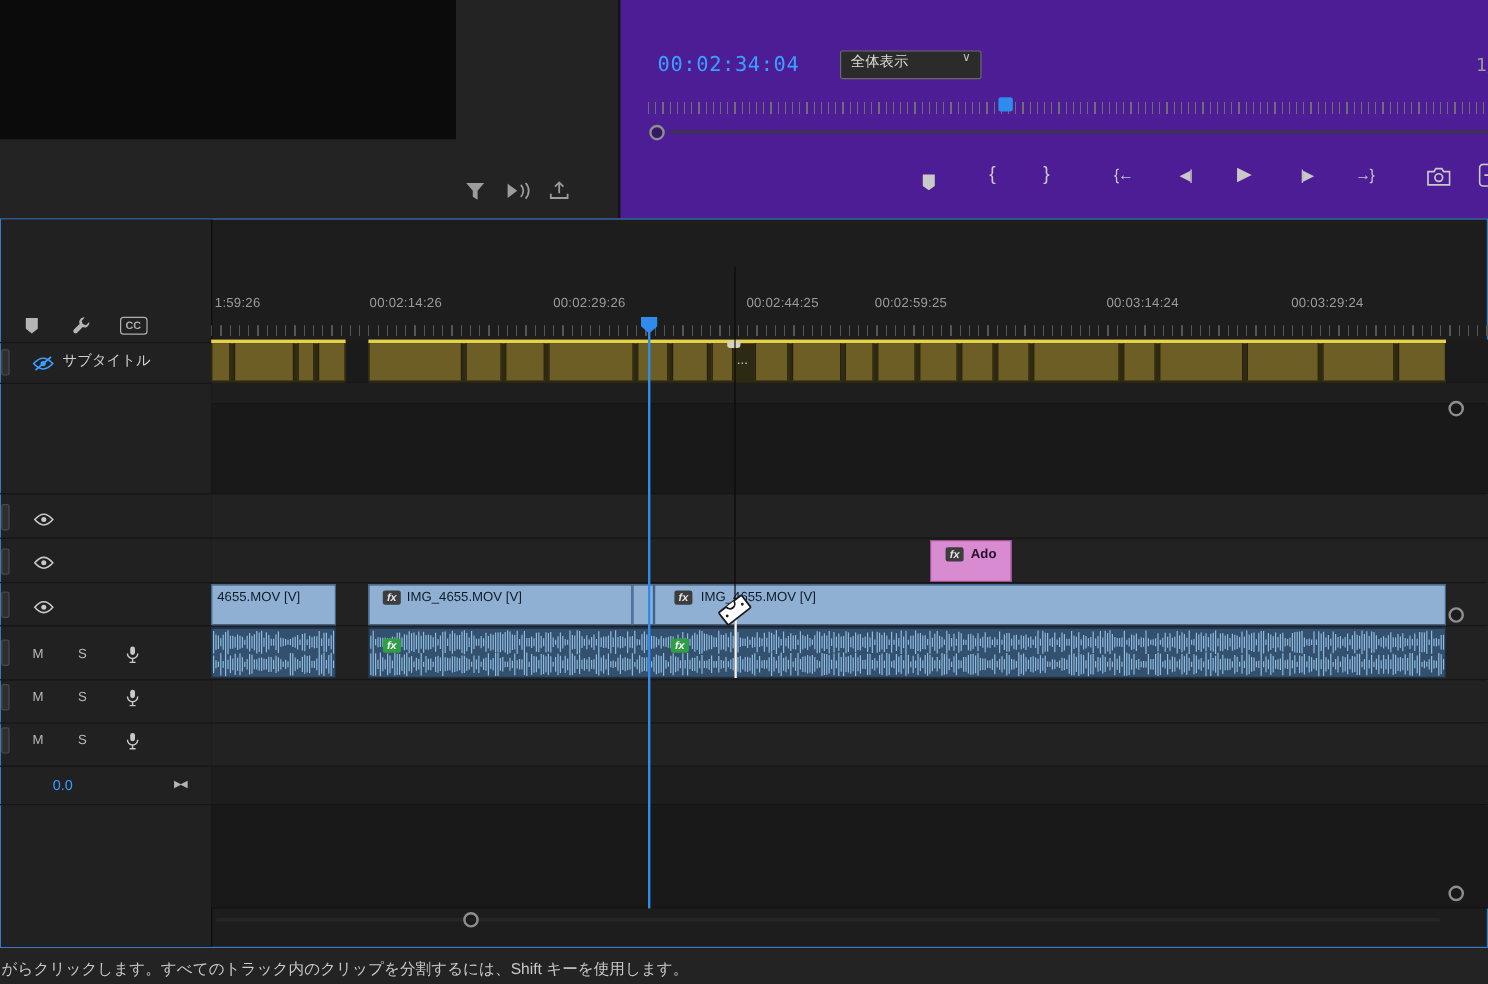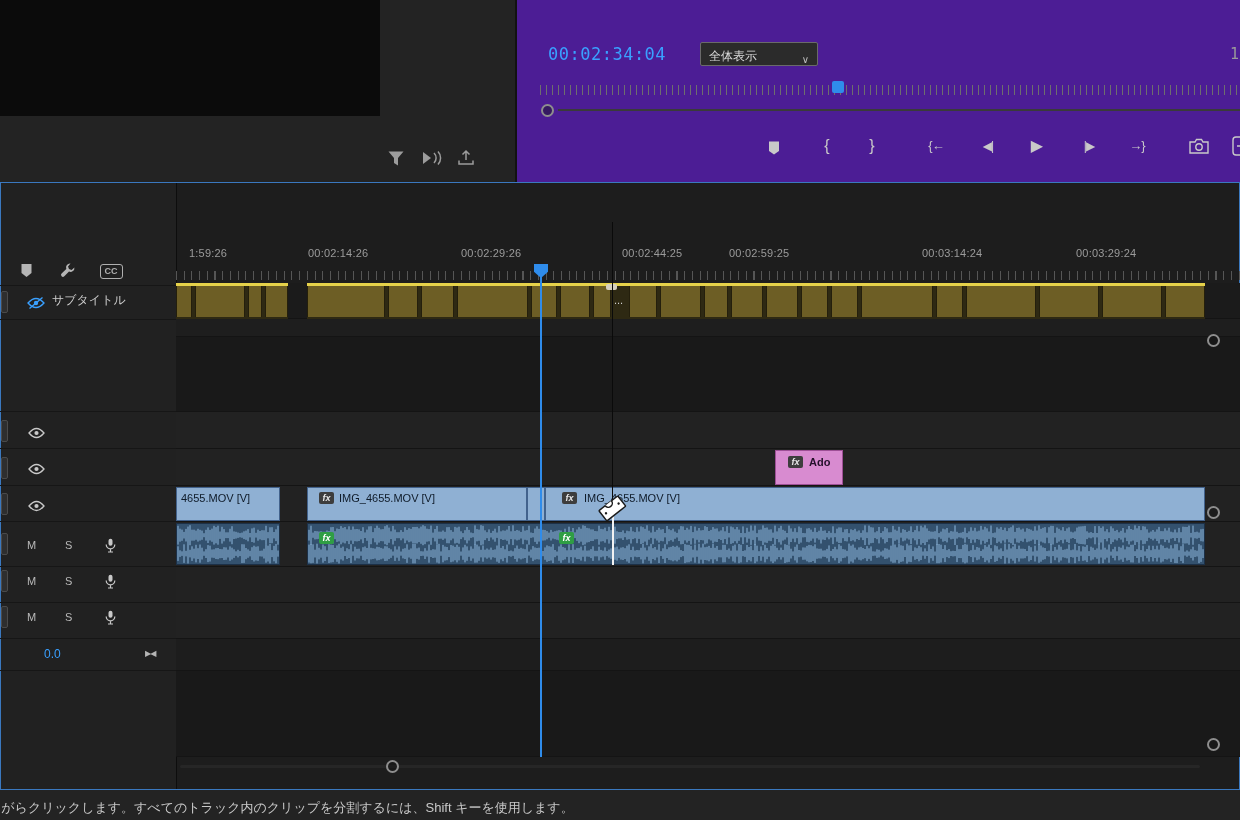--- a/index.html
+++ b/index.html
@@ -3,24 +3,24 @@
 <meta charset="utf-8">
 <style>
 *{margin:0;padding:0;box-sizing:border-box}
 html,body{background:#000}
 .app{position:relative;width:1240px;height:820px;background:#4c1d95;overflow:hidden;
      font-family:"Liberation Sans","DejaVu Sans",sans-serif;color:#c9c9c9}
 .abs{position:absolute}
 .mono{font-family:"DejaVu Sans Mono",monospace}
 button{font-family:inherit;cursor:default}
 .icon-btn{position:absolute;background:none;border:0;padding:0;color:#c9c9c9;
-          display:flex;align-items:center;justify-content:center}
+          display:flex;align-items:flex-end;justify-content:center}
 .tbtn{position:absolute;background:none;border:0;color:#c9c9c9;text-align:center;line-height:26px;height:26px;width:28px}
 .dropdown{position:absolute;background:#2b2b2b;border:1px solid #6a6a6a;border-radius:2px;
-          display:flex;align-items:flex-end;justify-content:space-between;
+          display:flex;align-items:flex-start;justify-content:space-between;
           padding:0 8px;font-size:12px;color:#dcdcdc}
 .ring{position:absolute;width:13px;height:13px;border:2px solid #8e8e8e;border-radius:50%;background:rgba(20,20,20,.4)}
 .rlbl{position:absolute;top:247px;font-size:11px;color:#9b9b9b;letter-spacing:.2px}
 .trow{position:absolute;left:176px;width:1064px;border-bottom:1px solid #141414}
 .hsep{position:absolute;left:0;width:176px;height:1px;background:#161616}
 .tbadge{position:absolute;left:1px;width:7px;height:22px;background:#2e2e2e;border:1px solid #4a4a4a;border-radius:2px}
 .sub-group{position:absolute;top:0;height:36px;background:#2e2913;border-top:3px solid #e6d24a}
 .sub-seg{position:absolute;top:0;height:31px;background:#6d5e25;border-left:1px solid #241f0c;border-right:1px solid #241f0c}
 .vclip{position:absolute;top:487px;height:34px;background:#8fb0d3;border:1px solid #42628c;
        color:#0e1a28;font-size:11px;overflow:hidden;white-space:nowrap}
@@ -116,21 +116,21 @@
   <div class="trow" style="top:412px;height:37px;background:#222"></div>
   <div class="trow" style="top:449px;height:37px;background:#222"></div>
   <div class="trow" style="top:486px;height:36px;background:#222"></div>
   <div class="trow" style="top:522px;height:45px;background:#222"></div>
   <div class="trow" style="top:567px;height:36px;background:#222"></div>
   <div class="trow" style="top:603px;height:36px;background:#222"></div>
   <div class="trow" style="top:639px;height:32px;background:#1d1d1d"></div>
   <div class="trow" style="top:671px;height:86px;background:#191919"></div>
 
   <div class="abs" style="left:176px;top:222px;width:1064px;height:59px"></div>
-  <span class="rlbl" style="left:189px">1:59:26</span>
+  <span class="rlbl" style="left:179px">1:59:26</span>
   <span class="rlbl" style="left:308px">00:02:14:26</span>
   <span class="rlbl" style="left:461px">00:02:29:26</span>
   <span class="rlbl" style="left:622px">00:02:44:25</span>
   <span class="rlbl" style="left:729px">00:02:59:25</span>
   <span class="rlbl" style="left:922px">00:03:14:24</span>
   <span class="rlbl" style="left:1076px">00:03:29:24</span>
   <div class="ruler-ticks"></div>
 
   <div class="hsep" style="top:285px"></div>
     <div class="hsep" style="top:319px"></div>

